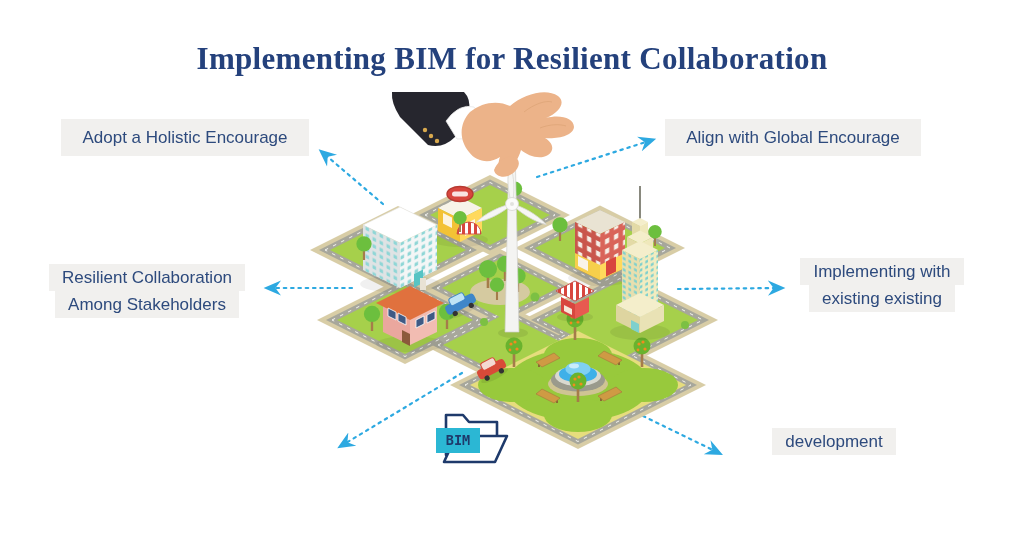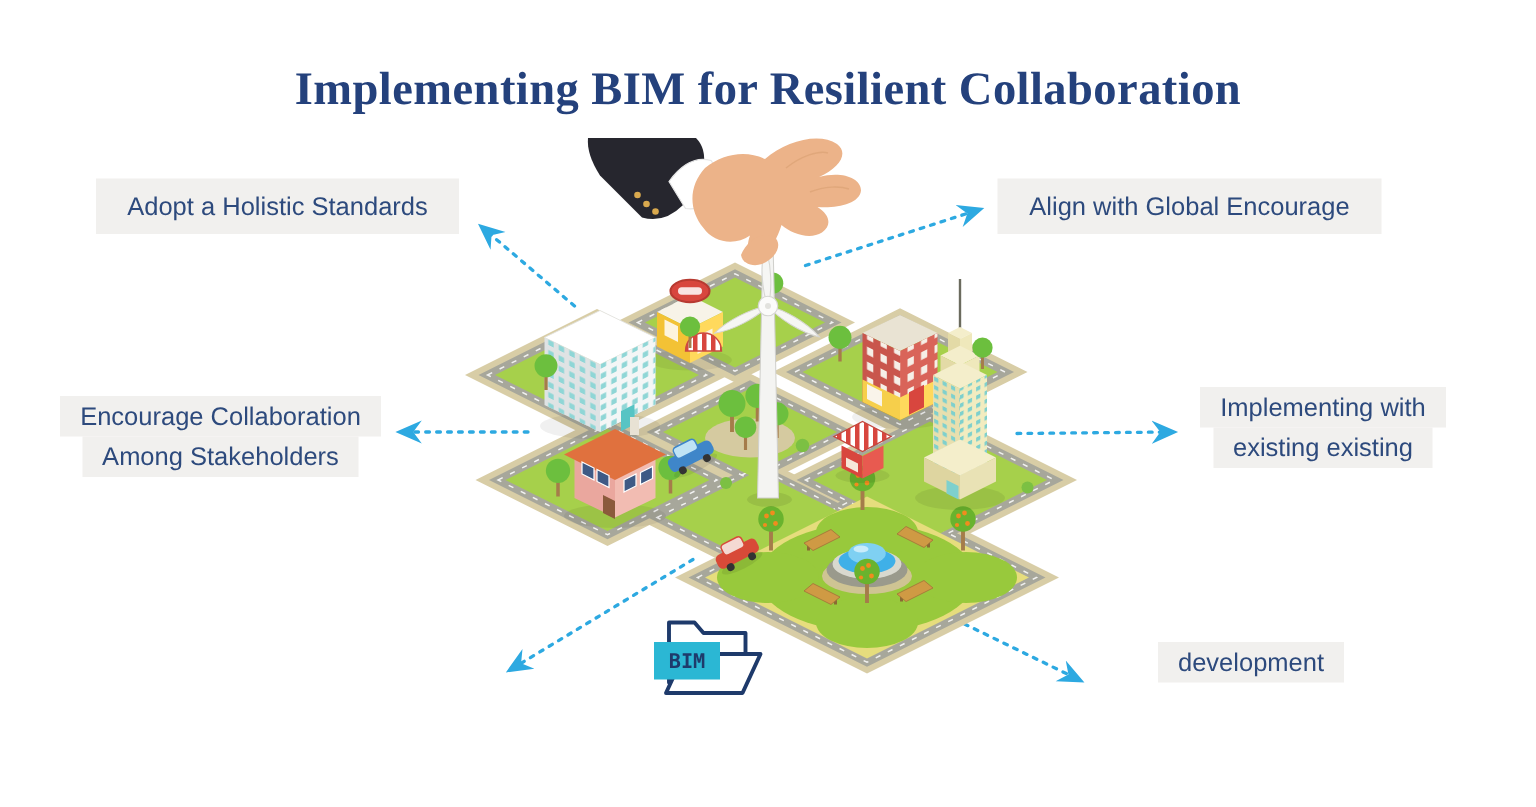--- a/index.html
+++ b/index.html
@@ -21,27 +21,27 @@
   }
   .callout.single span{padding:9px 21px;}
   #scene{position:absolute;left:0;top:0;z-index:1;}
 </style>
 </head>
 <body>
 
 <h1 class="title">Implementing BIM for Resilient Collaboration</h1>
 
 <div class="callout single" style="left:64px;top:119px;width:242px;">
-  <span>Adopt a Holistic Standards</span>
+  <span>Adopt a Holistic Encourage</span>
 </div>
 <div class="callout single" style="left:665px;top:119px;width:256px;">
   <span>Align with Global Encourage</span>
 </div>
 <div class="callout" style="left:32px;top:264px;width:230px;">
-  <span>Encourage Collaboration</span>
+  <span>Resilient Collaboration</span>
   <span>Among Stakeholders</span>
 </div>
 <div class="callout" style="left:796px;top:258px;width:172px;">
   <span>Implementing with</span>
   <span>existing existing</span>
 </div>
 <div class="callout" style="left:85px;top:424px;width:252px;">
 </div>
 <div class="callout" style="left:737px;top:428px;width:194px;">
   <span>development</span>

